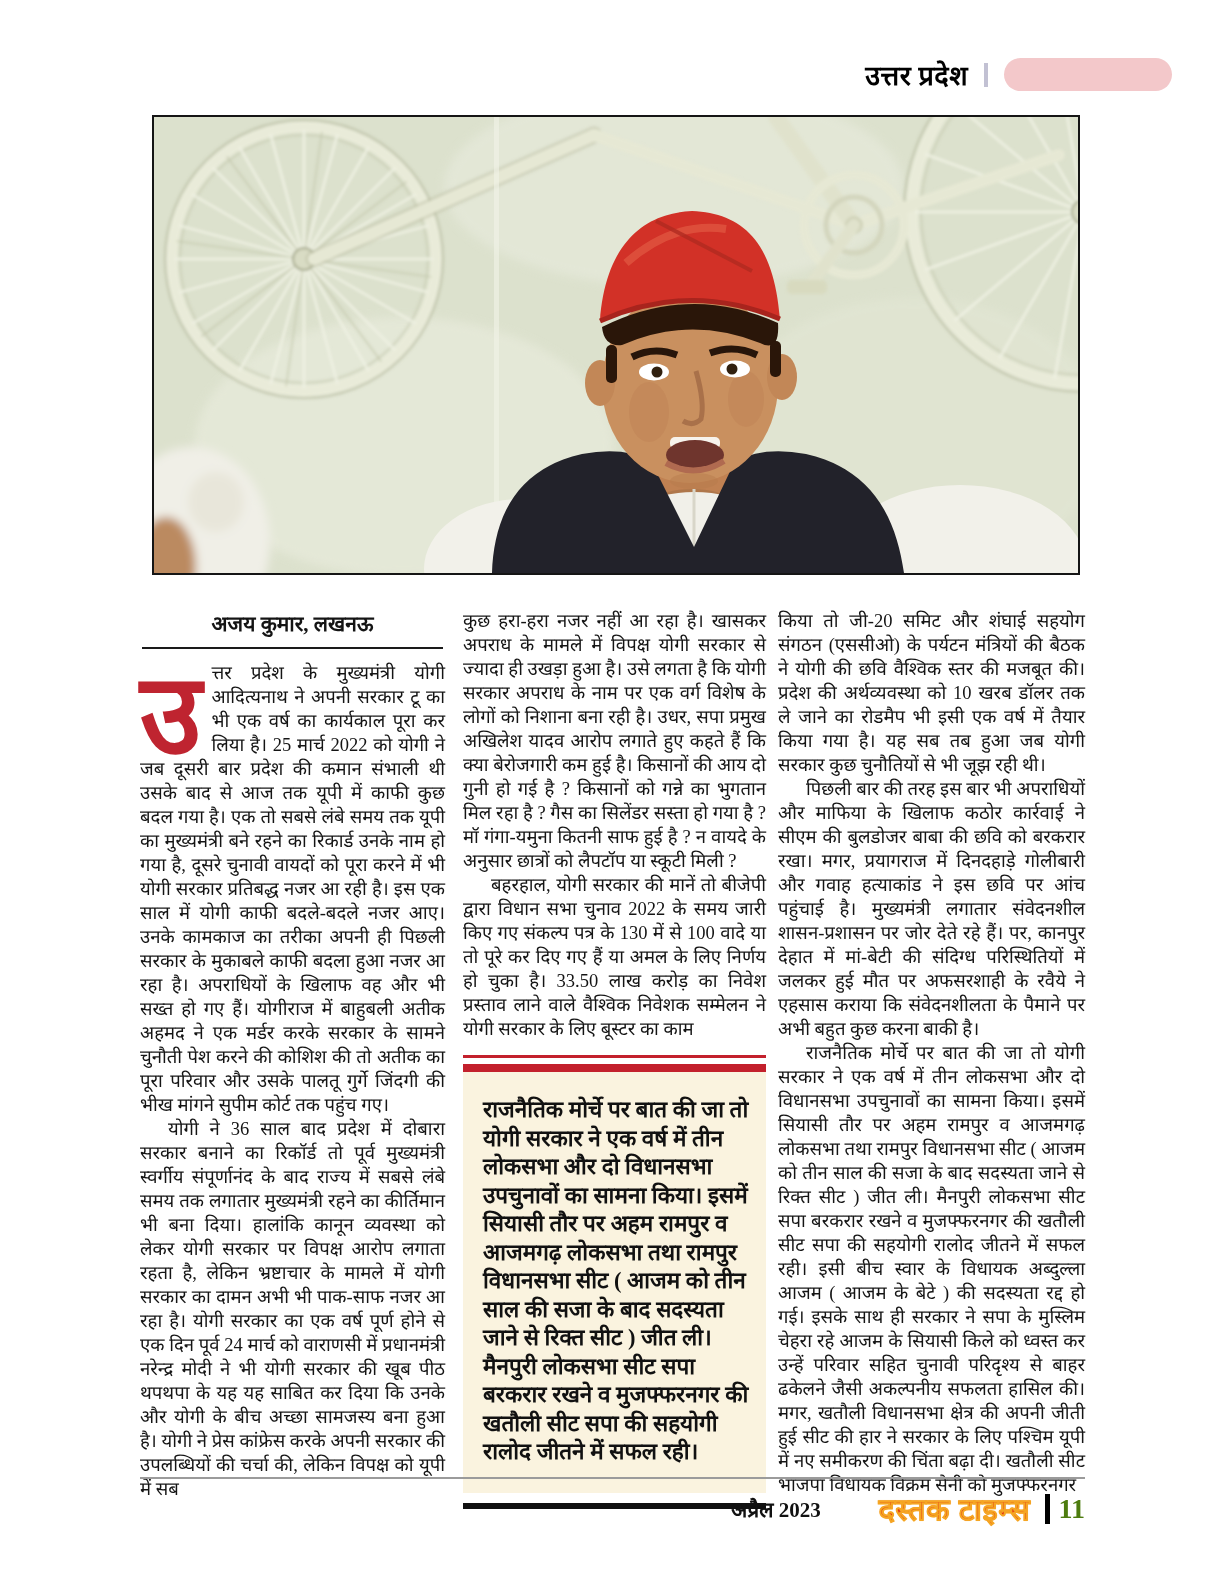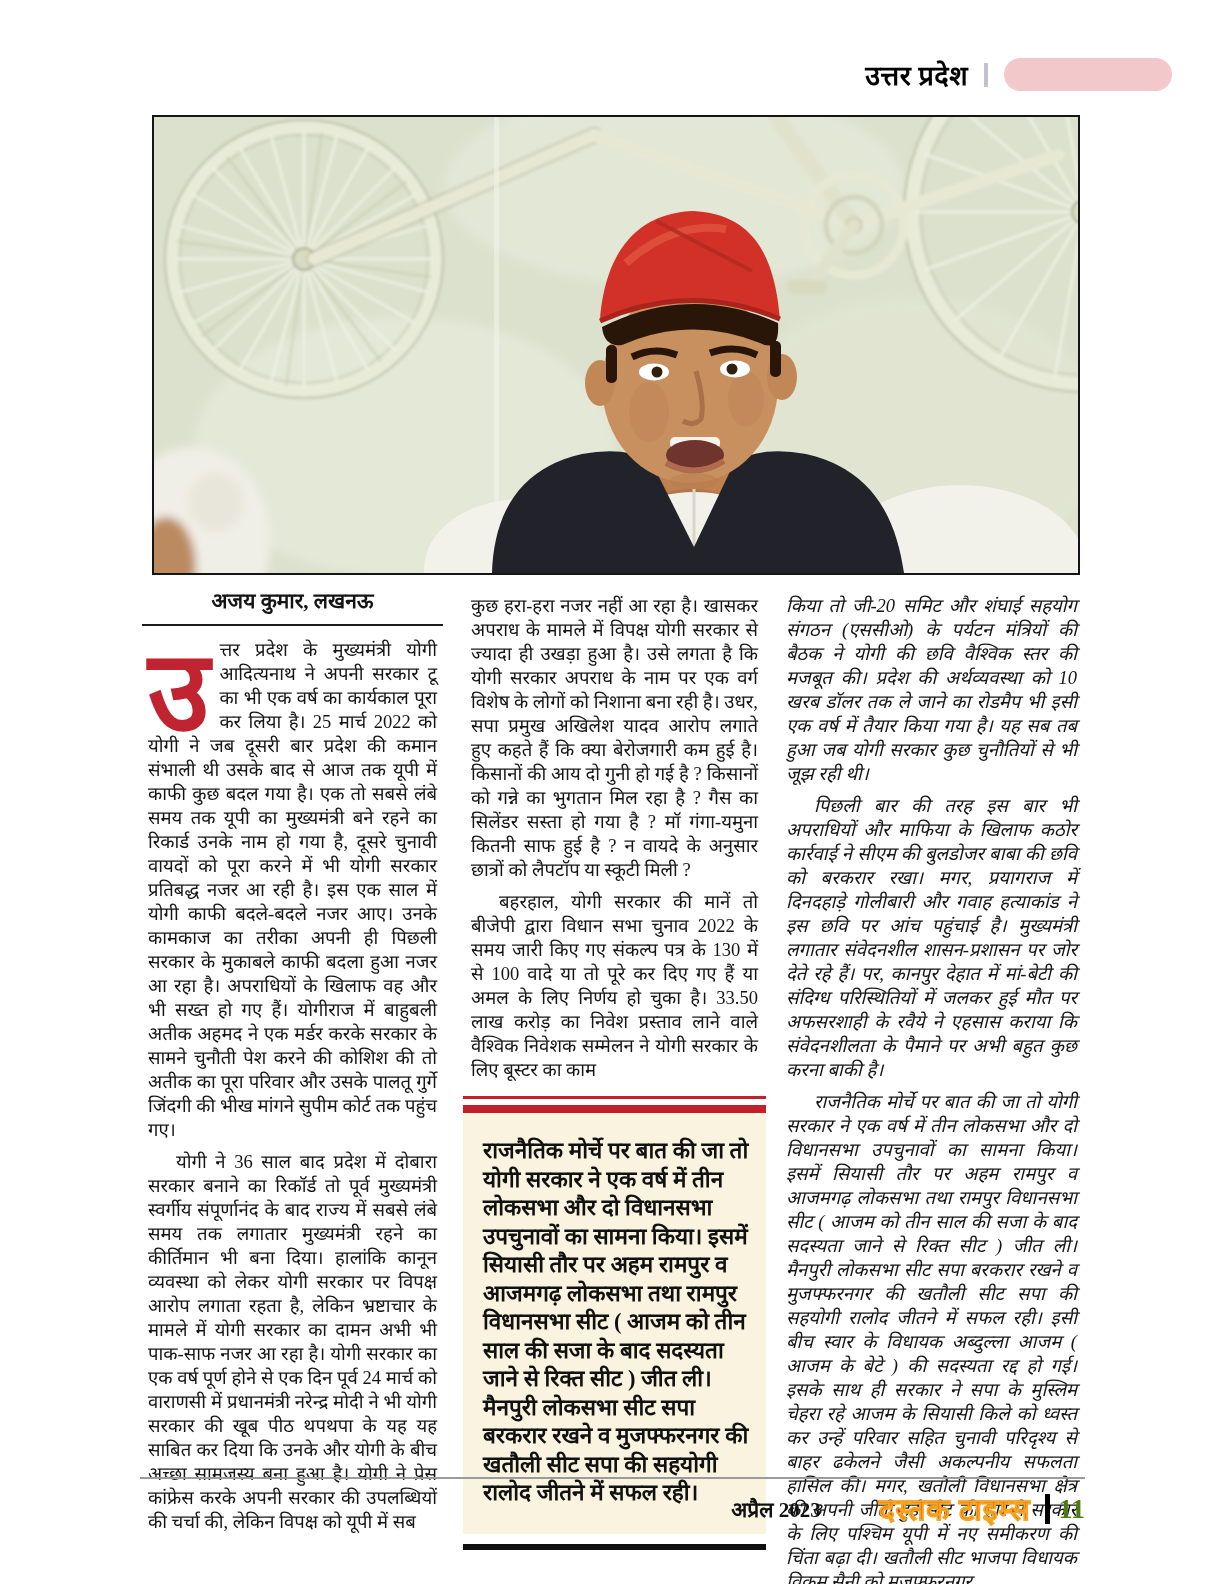--- a/index.html
+++ b/index.html
@@ -11,25 +11,25 @@
   .section-header{position:absolute;top:56px;left:140px;width:1032px;
     display:flex;justify-content:flex-end;align-items:center;gap:16px;}
   .section-title{font-size:27px;font-weight:700;color:#000000;letter-spacing:.5px;}
   .header-divider{width:4px;height:24px;background:#c2c1d3;}
   .header-pill{width:168px;height:33px;border-radius:17px;background:#f3c8ca;}
   
   .photo-frame{position:absolute;left:152px;top:115px;width:924px;height:456px;
     border:2px solid #151515;overflow:hidden;background:#dce1cd;}
   .photo-frame svg{display:block;}
   
-  .col{position:absolute;top:586px;font-size:18.5px;line-height:24px;text-align:justify;}
+  .col{position:absolute;top:609px;font-size:18.5px;line-height:24px;text-align:justify;}
   .col1{left:140px;width:305px;}
   .col2{left:463px;width:303px;}
-  .col3{left:778px;width:307px;font-style:italic;}
-  .col p{margin:8px;}
+  .col3{left:778px;width:307px;}
+  .col p{margin:0;}
   .indent{text-indent:28px;}
   .byline{font-size:21px;font-weight:700;text-align:center;
     padding:2px 0 10px 0;border-bottom:2px solid #1a1a1a;margin:0 2px 12px 2px;line-height:26px;}
   .dropcap{float:left;font-size:112px;line-height:84px;font-weight:700;
     color:#bf2430;margin:12px 10px 0 0;}
   
   .pullquote{margin-top:14px;}
   .pq-rule-thin{height:3px;background:#c3202c;}
   .pq-gap{height:6px;background:#ffffff;}
   .pq-rule-thick{height:8px;background:#c3202c;}

